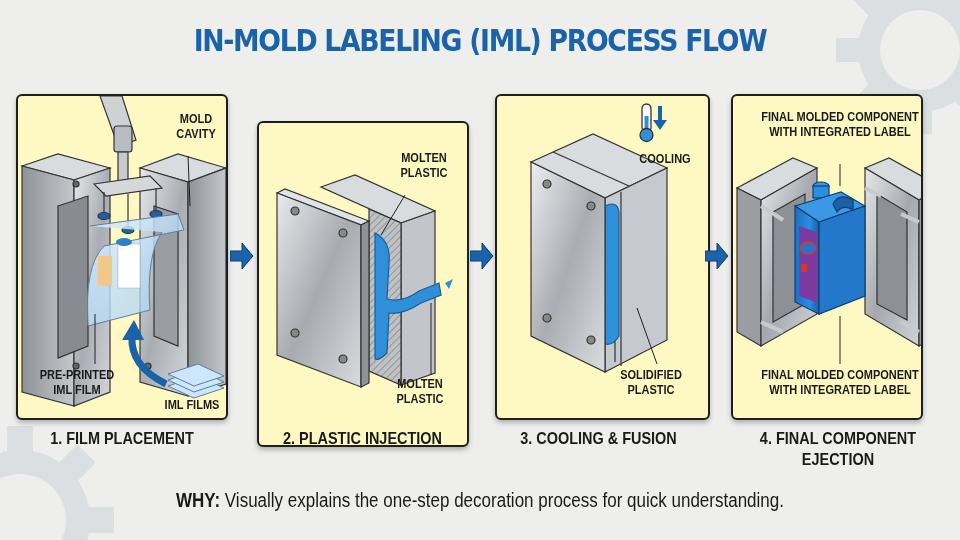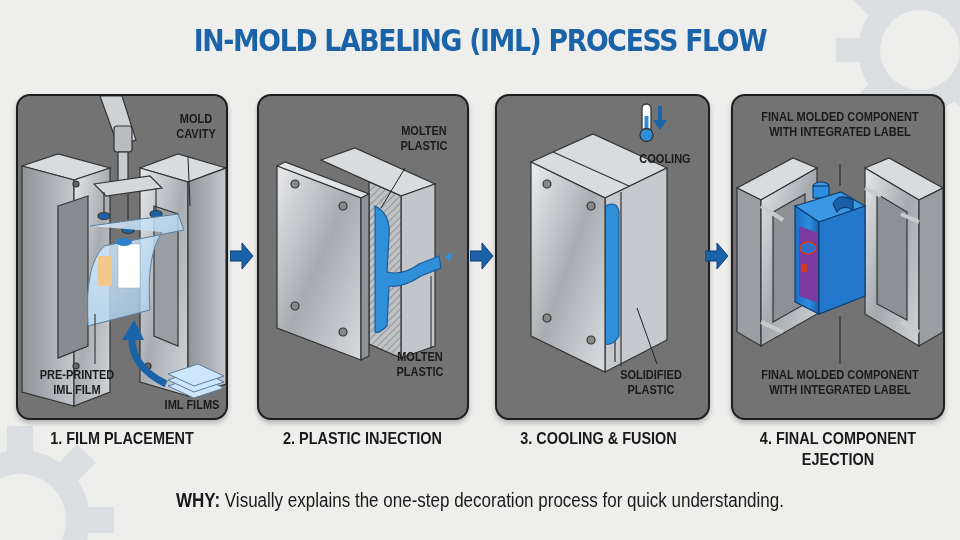--- a/index.html
+++ b/index.html
@@ -9,21 +9,21 @@
     font-family:"Liberation Sans", sans-serif;
   }
   .bg-gear { position:absolute; }
   .title {
     position:absolute; left:0; width:960px; top:22px; text-align:center;
     font-family:"DejaVu Sans", sans-serif; font-weight:bold; font-size:31px;
     color:#1b63a8; letter-spacing:-1.5px; transform:scaleX(0.86); transform-origin:center;
   }
   .panel {
     position:absolute; top:94px; height:326px;
-    background:#737373; border:2.5px solid #1e1e1e; border-radius:14px;
+    background:#fef9c3; border:2.5px solid #1e1e1e; border-radius:6px;
     box-sizing:border-box; box-shadow:0 3px 5px rgba(0,0,0,0.25);
     overflow:hidden;
   }
   .panel svg { position:absolute; left:0; top:0; }
   .lbl {
     position:absolute; font-weight:bold; font-size:12.5px; color:#1a1a1a;
     text-align:center; line-height:15px; transform:scaleX(0.88);
     white-space:pre-line; font-family:"Liberation Sans", sans-serif;
   }
   .step {
@@ -147,21 +147,21 @@
 CAVITY</div>
   <div class="lbl" style="left:14px;top:272px;width:90px;">PRE-PRINTED
 IML FILM</div>
   <div class="lbl" style="left:134px;top:302px;width:80px;">IML FILMS</div>
 </div>
 
 <svg class="arrow" style="left:230px;" width="24" height="28" viewBox="0 0 24 28">
   <polygon points="0,9 12,9 12,1 23,14 12,27 12,19 0,19" fill="#1b63a8" stroke="#0e3e6e" stroke-width="1"></polygon>
 </svg>
 
-<div class="panel" style="left:257px;width:212px;">
+<div class="panel" style="left:257px;width:212px;margin-top:27px;">
   <svg width="211" height="326">
     <defs>
       <linearGradient id="s2a" x1="0" y1="0" x2="1" y2="1">
         <stop offset="0" stop-color="#e8eaec"></stop>
           <stop offset="0.5" stop-color="#a7abb0"></stop>
           <stop offset="1" stop-color="#d8dbde"></stop>
       </linearGradient>
       <pattern id="hatch" width="5" height="5" patternUnits="userSpaceOnUse" patternTransform="rotate(45)">
         <rect width="5" height="5" fill="#bfc2c5"></rect>
           <line x1="0" y1="0" x2="0" y2="5" stroke="#777" stroke-width="1.2"></line>
@@ -233,21 +233,21 @@
   </svg>
   <div class="lbl" style="left:136px;top:56px;width:64px;">COOLING</div>
   <div class="lbl" style="left:114px;top:272px;width:80px;">SOLIDIFIED
 PLASTIC</div>
 </div>
 
 <svg class="arrow" style="left:705px;" width="24" height="28" viewBox="0 0 24 28">
   <polygon points="0,9 12,9 12,1 23,14 12,27 12,19 0,19" fill="#1b63a8" stroke="#0e3e6e" stroke-width="1"></polygon>
 </svg>
 
-<div class="panel" style="left:731px;width:214px;">
+<div class="panel" style="left:731px;width:192px;">
   <svg width="214" height="326">
     <defs>
       <linearGradient id="s4a" x1="0" y1="0" x2="1" y2="1">
         <stop offset="0" stop-color="#e6e8ea"></stop>
           <stop offset="0.5" stop-color="#a5a9ae"></stop>
           <stop offset="1" stop-color="#d0d3d6"></stop>
       </linearGradient>
       <linearGradient id="bottleG" x1="0" y1="0" x2="1" y2="0">
         <stop offset="0" stop-color="#1d6fc4"></stop>
           <stop offset="0.6" stop-color="#2b8ee0"></stop>

